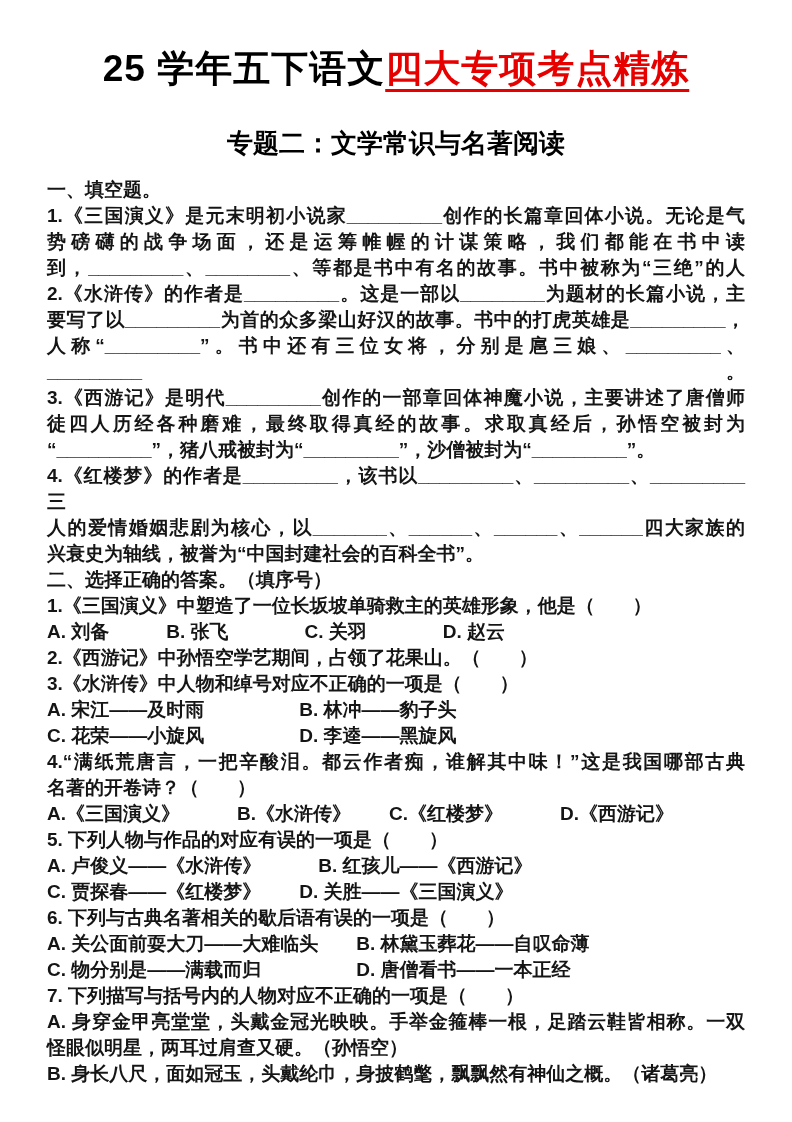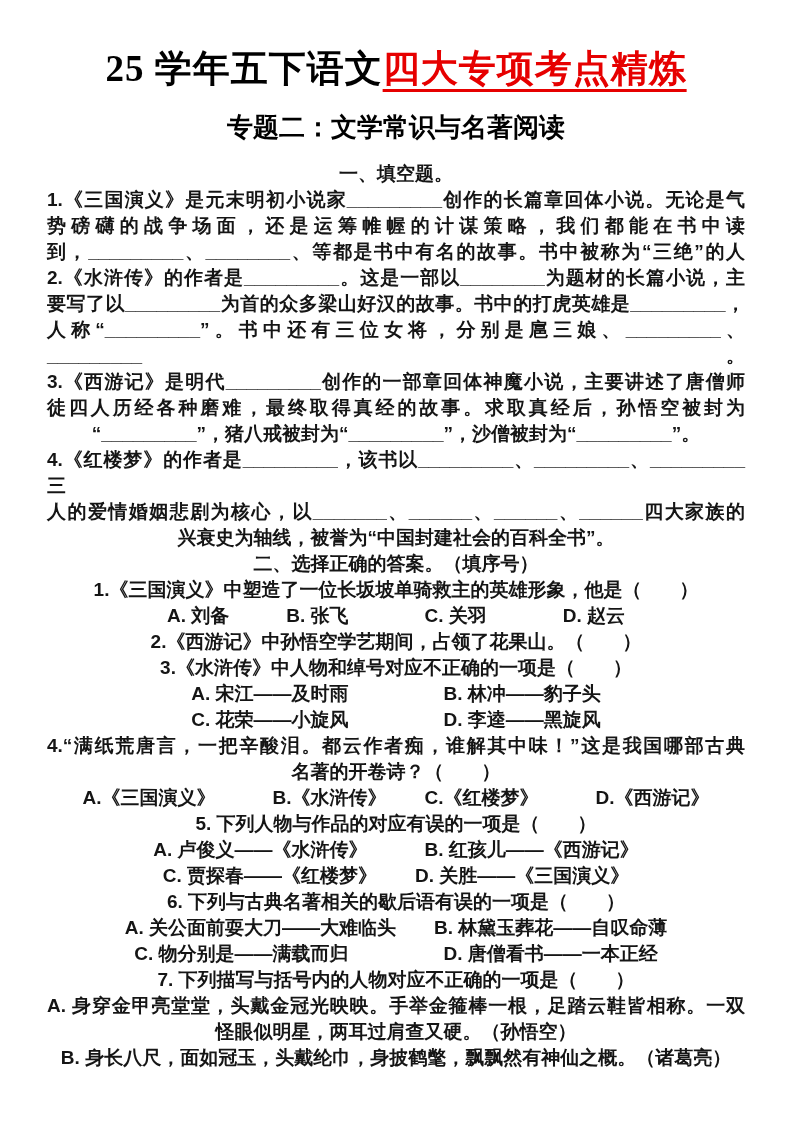--- a/index.html
+++ b/index.html
@@ -12,49 +12,49 @@
     color:#111111;
   }
   .title{
     text-align:center;
     margin:46px 0 0 0;
     font-size:37px;
     font-weight:700;
     letter-spacing:1px;
     line-height:1.25;
   }
-  .title .t-black{color:#000000;font-family:Liberation Serif, serif;}
+  .title .t-black{color:#000000;}
   .title .t-red{
     color:#e60000;
     text-decoration-line:underline;
     text-decoration-style:double;
     text-decoration-color:#e60000;
     text-decoration-thickness:2px;
     text-underline-offset:8px;
     text-decoration:underline;
   }
   .subtitle{
     text-align:center;
-    margin:18px 0 0 0;
+    margin:34px 0 0 0;
     font-size:26px;
     font-weight:700;
     color:#000000;
   }
   .doc-body{
     margin:16px 47px 0 47px;
     width:698px;
     font-size:19px;
     font-weight:600;
     color:#151515;
   }
   .line{
     line-height:26px;
     min-height:26px;
     white-space:pre-wrap;
-    text-align:center;
+    text-align:left;
   }
   .line.fill{
     text-align:justify;
     text-align-last:justify;
     white-space:normal;
   }
 </style>
 </head>
 <body>
 

